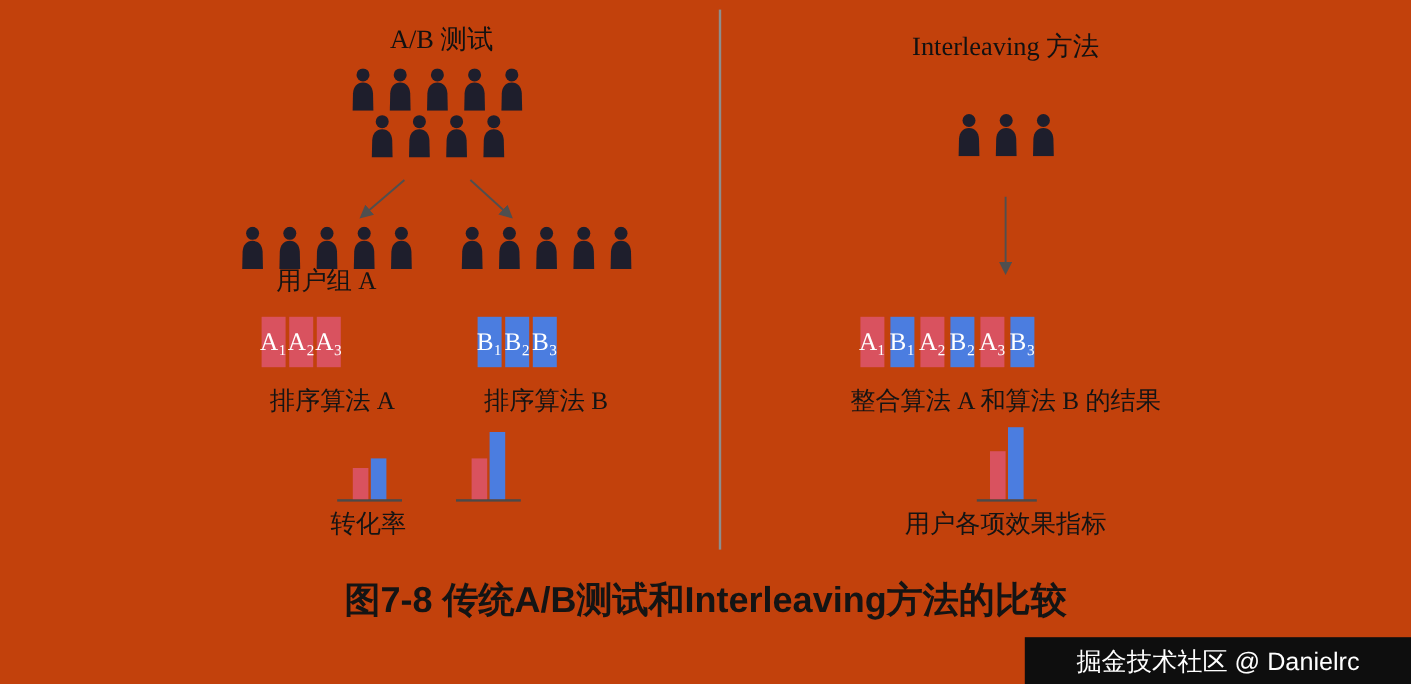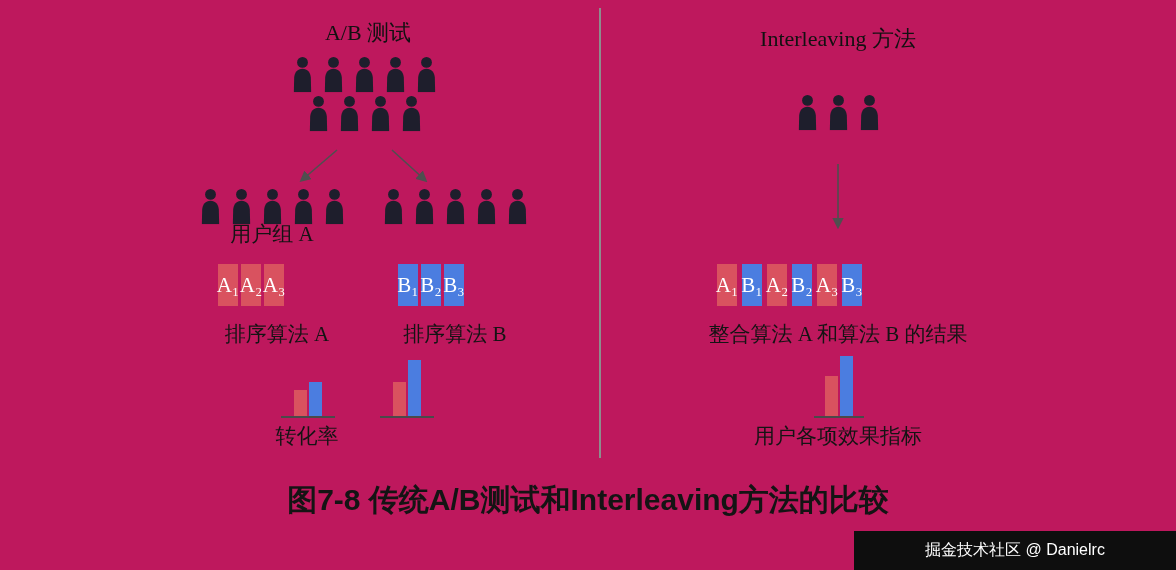--- a/index.html
+++ b/index.html
@@ -1,35 +1,35 @@
 <!DOCTYPE html>
 <html><head>
 <meta charset="utf-8">
 <style>
   * { margin:0; padding:0; box-sizing:border-box; }
   html,body { width:1176px; height:570px; }
   body { background:#ffffff; font-family:"Liberation Serif", serif; position:relative; overflow:hidden; }
-  .stage { position:absolute; inset:0; background:#be185d; }
+  .stage { position:absolute; inset:0; background:#c2410c; }
   .abs { position:absolute; }
   .label { font-size:21px; color:#141414; text-align:center; white-space:nowrap; }
   .title { font-size:22px; color:#111; }
   .iconrow { display:flex; gap:6px; }
   .person { width:25px; height:37px; fill:#1e1e2c; }
   .boxrow { display:flex; gap:3px; }
   .boxrow.ibox { gap:5px; }
   .box { width:20px; height:42px; color:#fff; font-size:21px; display:flex; align-items:center; justify-content:center; font-family:"Liberation Serif", serif; }
   .box.red  { background:#d9525f; }
   .box.blue { background:#4b7de0; }
   .chart { display:flex; align-items:flex-end; justify-content:center; gap:2px; border-bottom:2px solid #4a4a4a; }
   .bar { width:13px; }
   .bar.red  { background:#d9525f; }
   .bar.blue { background:#4b7de0; }
   .divider { width:2px; background:#8d8d8d; }
   .caption { font-family:"Liberation Sans", sans-serif; font-weight:700; font-size:30px; color:#141414; text-align:center; width:100%; }
-  .watermark { background:#0e0e0e; color:#ffffff; font-family:"Liberation Sans", sans-serif; font-size:16px; display:flex; align-items:center; justify-content:center; }
+  .watermark { background:#0e0e0e; color:#ffffff; font-family:"Liberation Sans", sans-serif; font-size:21px; display:flex; align-items:center; justify-content:center; }
   svg.arrows line { stroke:#4f4f4f; stroke-width:1.6; }
 </style>
 </head>
 <body>
 
 <svg width="0" height="0" style="position:absolute" aria-hidden="true">
   <defs>
     <symbol id="person-shape" viewBox="0 0 24 34">
       <circle cx="12" cy="5.4" r="5.2"></circle>
       <path d="M12 11.4 C7.2 11.4 4.4 14.8 4 20 L3.7 34 L20.3 34 L20 20 C19.6 14.8 16.8 11.4 12 11.4 Z"></path>

